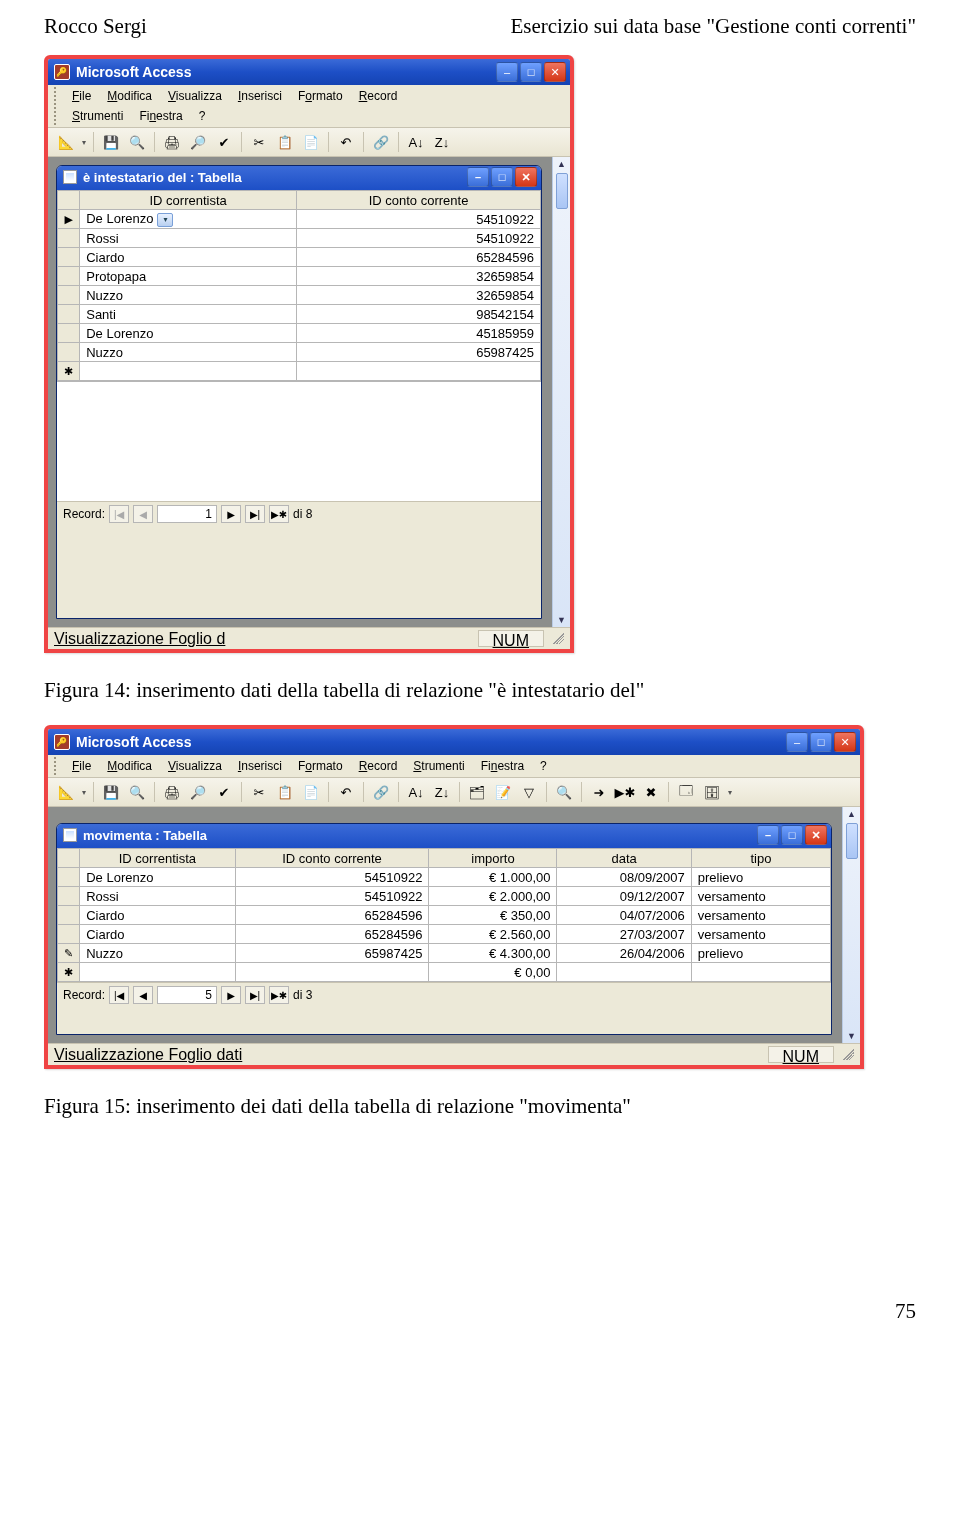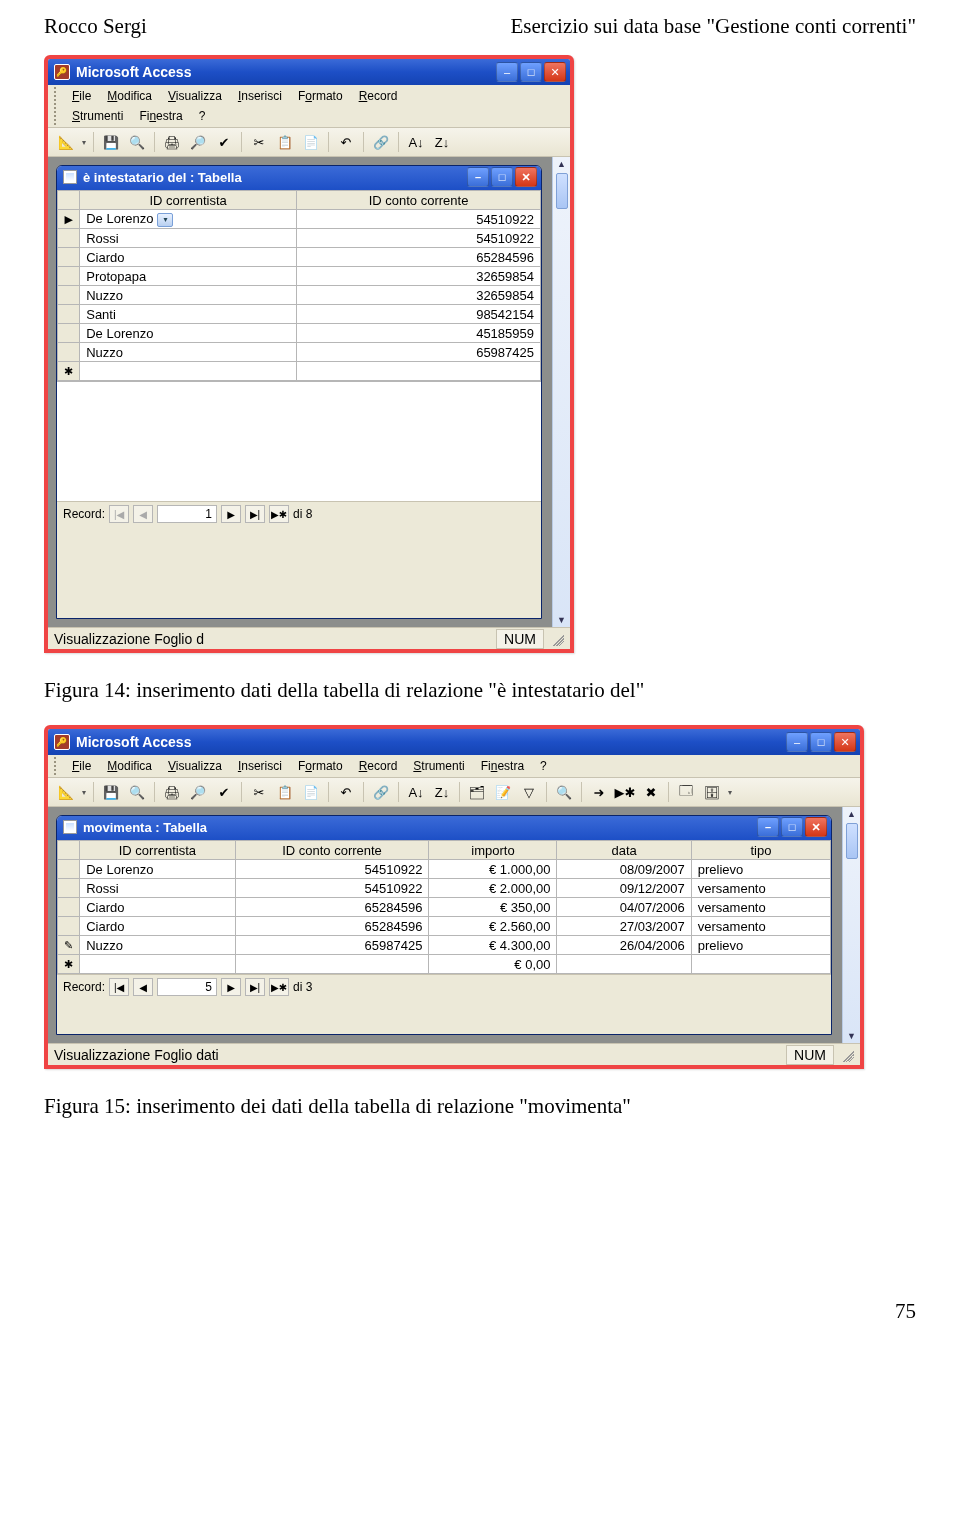--- a/index.html
+++ b/index.html
@@ -192,24 +192,24 @@
     display:flex;align-items:center;justify-content:center;font-size:10px;
   }
   .navbtn.disabled { color:#aaa; }
   .recinput {
     width:60px; height:18px; border:1px solid #b6b6b6; background:#fff; text-align:right; padding:0 4px; font-size:12px;
   }
 
   
   .statusbar {
     background:#ece9d8; border-top:1px solid #c8c3b1;
-    display:flex; align-items:center; font-size:14px;
-    padding:2px 6px; height:22px;
-  }
-  .statusbar .cell { border:1px solid #c8c3b1; padding:1px 7px; background:#f4f2e8;}
+    display:flex; font-size:16px;
+    padding:2px 6px; height:22px;text-decoration:underline;
+  }
+  .statusbar .cell { border:1px solid #c8c3b1; padding:1px 14px; background:#f4f2e8;}
   .statusbar .flex { flex:1; }
   .statusbar .grip-corner {
     width:14px;height:14px; margin-left:6px;
     background:
       linear-gradient(135deg, transparent 60%, #999 60%, #999 65%, transparent 65%),
       linear-gradient(135deg, transparent 70%, #999 70%, #999 75%, transparent 75%),
       linear-gradient(135deg, transparent 80%, #999 80%, #999 85%, transparent 85%);
   }
 </style>
 </head>
@@ -433,21 +433,21 @@
     <span class="tbtn">➜</span>
     <span class="tbtn">▶✱</span>
     <span class="tbtn">✖</span>
     <span class="tsep"></span>
     <span class="tbtn">🗔</span>
     <span class="tbtn">🗄</span>
       <span class="tdd">▾</span>
   </div>
 
   <div class="mdi short">
-    <div class="inner-window" style="width:calc(100% - 20px);">
+    <div class="inner-window" style="width:calc(100% - 20px);margin-top:8px;">
       <div class="inner-titlebar">
         <span class="table-icon"></span>
         <span>movimenta : Tabella</span>
         <span class="spacer" style="flex:1"></span>
         <div class="win-btns">
           <div class="win-btn min">–</div>
           <div class="win-btn max">□</div>
           <div class="win-btn close">✕</div>
         </div>
       </div>

